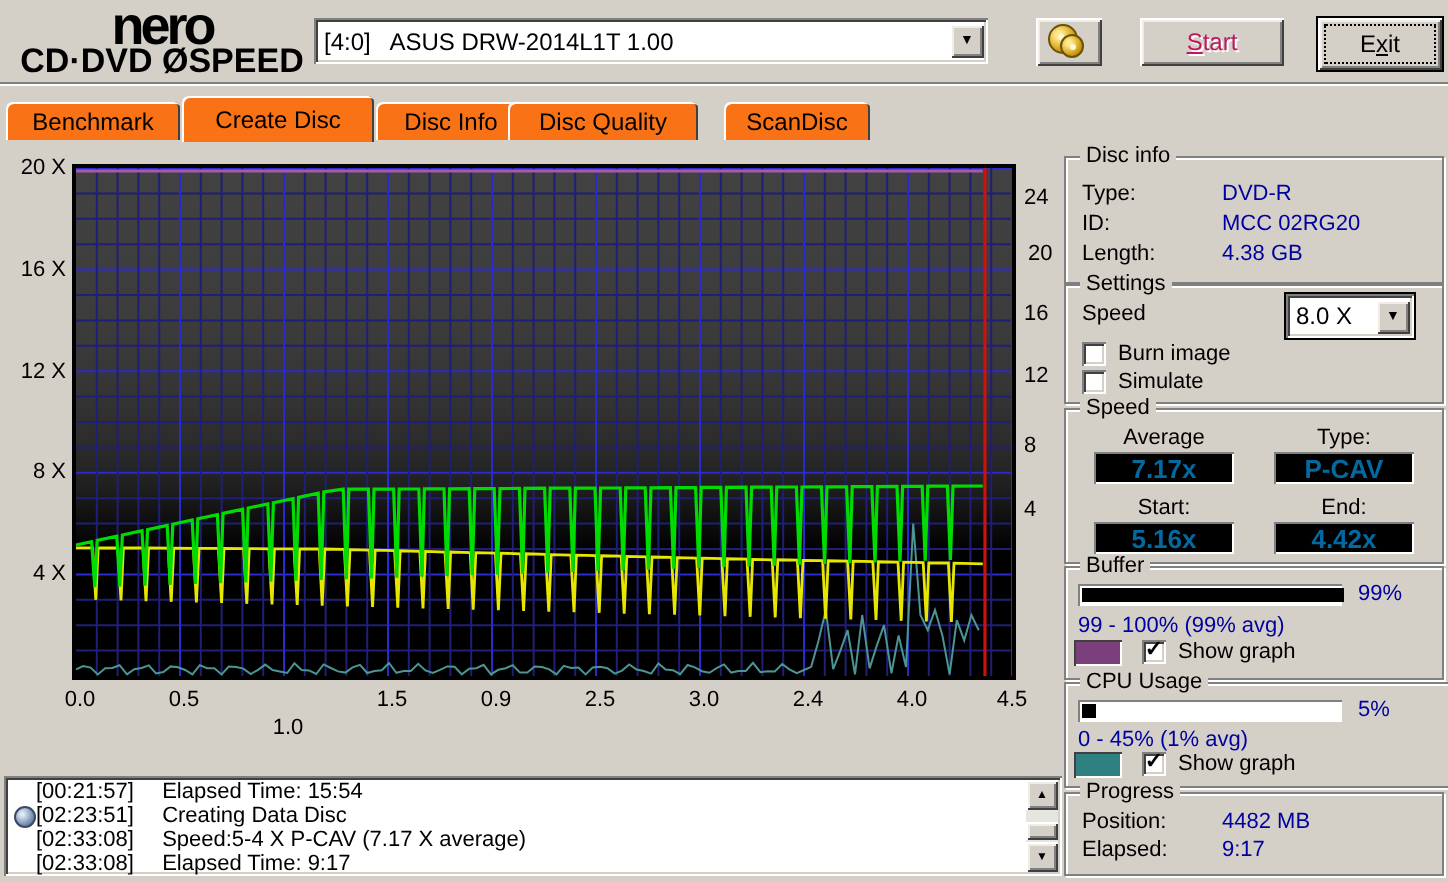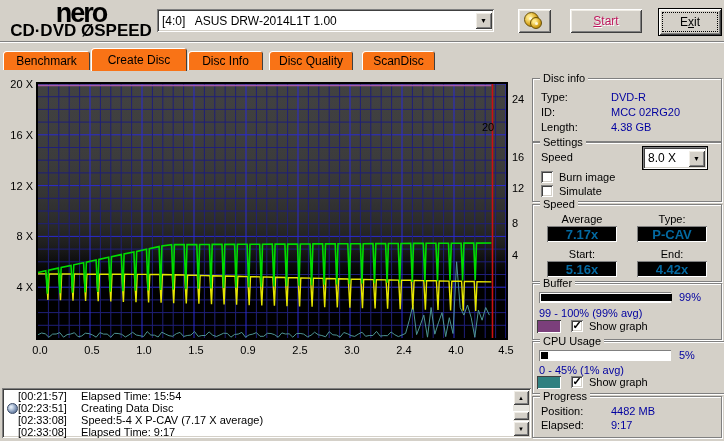--- a/index.html
+++ b/index.html
@@ -93,21 +93,21 @@
 
   <div class="tab" style="left:3px;width:87px;">
       <span>Benchmark</span>
     </div>
   <div class="tab active" style="left:91px;width:96px;">
       <span>Create Disc</span>
     </div>
   <div class="tab" style="left:188px;width:75px;">
       <span>Disc Info</span>
     </div>
-  <div class="tab" style="left:269px;width:84px;">
+  <div class="tab" style="left:254px;width:95px;">
       <span>Disc Quality</span>
     </div>
   <div class="tab" style="left:362px;width:73px;">
       <span>ScanDisc</span>
     </div>
 
   <span class="axlab llab" style="left:0;top:78px;">20 X</span>
   <span class="axlab llab" style="left:0;top:129px;">16 X</span>
   <span class="axlab llab" style="left:0;top:180px;">12 X</span>
   <span class="axlab llab" style="left:0;top:230px;">8 X</span>
@@ -194,29 +194,29 @@
       <line x1="470" y1="2" x2="470" y2="256" stroke="#2a2ad2" stroke-width="1"></line>
       <polyline points="2.0,3.5 455.4,3.5" fill="none" stroke="#a85aa8" stroke-width="1.4"></polyline>
       <polyline points="2.0,252.7 5.6,251.0 9.3,251.8 12.9,255.2 16.6,252.1 20.2,252.0 23.8,250.6 27.5,255.2 31.1,252.6 34.8,252.0 38.4,250.7 42.0,254.7 45.7,254.0 49.3,251.2 53.0,251.6 56.6,253.0 60.2,255.2 63.9,250.6 67.5,252.1 71.2,252.1 74.8,255.2 78.4,251.3 82.1,251.5 85.7,252.3 89.4,255.0 93.0,252.9 96.6,250.3 100.3,253.0 103.9,253.7 107.6,254.5 111.2,249.6 114.8,253.0 118.5,253.2 122.1,255.0 125.8,250.2 129.4,252.0 133.0,253.7 136.7,254.3 140.3,251.7 144.0,250.4 147.6,254.5 151.2,253.5 154.9,253.1 158.5,249.5 162.2,254.4 165.8,253.5 169.4,253.5 173.1,249.9 176.7,253.2 180.4,254.5 184.0,252.9 187.6,251.2 191.3,251.4 194.9,255.2 198.6,252.4 202.2,252.1 205.8,250.4 209.5,255.2 213.1,252.9 216.8,252.1 220.4,250.6 224.0,254.3 227.7,254.3 231.3,251.3 235.0,251.5 238.6,252.7 242.2,255.2 245.9,250.9 249.5,252.0 253.2,251.8 256.8,255.2 260.4,251.7 264.1,251.4 267.7,252.1 271.4,254.8 275.0,253.3 278.6,250.2 282.3,252.8 285.9,253.5 289.6,254.8 293.2,249.7 296.8,252.8 300.5,253.1 304.1,255.1 307.8,250.5 311.4,251.7 315.0,253.6 318.7,254.4 322.3,252.1 326.0,250.2 329.6,254.3 333.2,253.5 336.9,253.5 340.5,249.4 344.2,254.1 347.8,253.6 351.4,253.7 355.1,250.0 358.7,252.7 362.4,254.6 366.0,253.0 369.6,251.4 373.3,238.2 376.9,223.0 380.6,252.6 384.2,243.3 387.8,233.1 391.5,255.2 395.1,225.5 398.8,252.2 402.4,240.8 406.0,230.6 409.7,254.6 413.3,235.7 417.0,251.5 420.6,179.8 424.2,225.5 427.9,233.1 431.5,223.0 435.2,235.7 438.8,255.2 442.4,228.1 446.1,238.2 449.7,225.5 453.4,233.1" fill="none" stroke="#4d9494" stroke-width="1"></polyline>
       <polyline points="2.0,191.9 10.3,191.9 11.9,217.9 13.1,191.9 22.9,192.0 24.5,218.2 25.7,192.0 35.5,192.0 37.0,218.6 38.3,192.0 48.1,192.1 49.6,218.9 50.9,192.1 60.7,192.2 62.2,219.2 63.5,192.2 73.2,192.2 74.8,219.5 76.0,192.2 85.8,192.3 87.4,219.9 88.6,192.3 98.4,192.4 100.0,220.2 101.2,192.4 111.0,192.4 112.6,220.5 113.8,192.4 123.6,192.5 125.1,220.8 126.4,192.5 136.2,192.7 137.7,221.2 139.0,192.8 148.7,193.0 150.3,221.5 151.6,193.1 161.3,193.3 162.9,221.8 164.1,193.4 173.9,193.7 175.5,222.2 176.7,193.7 186.5,194.0 188.1,222.5 189.3,194.0 199.1,194.3 200.6,222.8 201.9,194.3 211.7,194.6 213.2,223.1 214.5,194.6 224.2,194.9 225.8,223.5 227.1,194.9 236.8,195.2 238.4,223.8 239.6,195.3 249.4,195.5 251.0,224.1 252.2,195.6 262.0,195.8 263.6,224.4 264.8,195.9 274.6,196.1 276.1,224.8 277.4,196.2 287.2,196.4 288.7,225.1 290.0,196.5 299.8,196.7 301.3,225.4 302.6,196.8 312.3,197.0 313.9,225.7 315.1,197.1 324.9,197.3 326.5,226.1 327.7,197.4 337.5,197.6 339.1,226.4 340.3,197.7 350.1,197.9 351.6,226.7 352.9,197.9 362.7,198.1 364.2,227.1 365.5,198.2 375.3,198.3 376.8,227.4 378.1,198.4 387.8,198.6 389.4,227.7 390.6,198.6 400.4,198.8 402.0,228.0 403.2,198.9 413.0,199.1 414.6,228.4 415.8,199.1 425.6,199.3 427.2,228.7 428.4,199.4 438.2,199.5 439.7,229.0 441.0,199.6 455.4,199.9" fill="none" stroke="#e6e600" stroke-width="1.4"></polyline>
       <polyline points="2.0,190.5 9.8,188.8 11.4,211.6 12.6,188.2 22.4,186.1 23.9,211.2 25.2,185.5 35.0,183.4 36.5,210.8 37.8,182.8 47.6,180.7 49.1,210.4 50.4,180.1 60.1,178.0 61.7,210.0 62.9,177.4 72.7,175.3 74.3,209.6 75.5,174.7 85.3,172.6 86.9,209.2 88.1,172.0 97.9,170.0 99.4,208.8 100.7,169.4 110.5,167.3 112.0,208.4 113.3,166.7 123.1,164.6 124.6,208.0 125.9,164.0 135.6,162.6 137.2,207.6 138.4,162.6 148.2,162.6 149.8,207.2 151.0,162.6 160.8,162.5 162.4,206.8 163.6,162.5 173.4,162.5 175.0,206.4 176.2,162.4 186.0,162.4 187.5,206.0 188.8,162.4 198.6,162.3 200.1,205.6 201.4,162.3 211.1,162.3 212.7,205.2 214.0,162.3 223.7,162.2 225.3,204.8 226.5,162.2 236.3,162.1 237.9,204.4 239.1,162.1 248.9,162.1 250.5,204.0 251.7,162.1 261.5,162.0 263.0,203.6 264.3,162.0 274.1,162.0 275.6,203.2 276.9,161.9 286.6,161.9 288.2,202.8 289.5,161.9 299.2,161.8 300.8,202.4 302.0,161.8 311.8,161.8 313.4,202.0 314.6,161.7 324.4,161.7 326.0,201.6 327.2,161.7 337.0,161.6 338.5,201.2 339.8,161.6 349.6,161.6 351.1,200.8 352.4,161.5 362.2,161.5 363.7,200.4 365.0,161.5 374.7,161.4 376.3,200.0 377.5,161.4 387.3,161.4 388.9,199.6 390.1,161.3 399.9,161.3 401.5,199.2 402.7,161.3 412.5,161.2 414.0,198.8 415.3,161.2 425.1,161.2 426.6,198.4 427.9,161.1 437.7,161.1 439.2,198.0 440.5,161.1 455.4,161.0" fill="none" stroke="#00dc00" stroke-width="1.6"></polyline>
       <line x1="456.48" y1="2" x2="456.48" y2="256" stroke="#cc1111" stroke-width="1.6"></line>
       <rect x="1" y="1" width="470" height="256" fill="none" stroke="#000" stroke-width="2"></rect>
     </svg>
 
   <span class="axlab" style="left:512px;top:93px;">24</span>
-  <span class="axlab" style="left:482px;top:121px;text-align:center;">20</span>
+  <span class="axlab" style="left:514px;top:121px;text-align:center;">20</span>
   <span class="axlab" style="left:512px;top:151px;">16</span>
   <span class="axlab" style="left:512px;top:182px;">12</span>
   <span class="axlab" style="left:512px;top:217px;">8</span>
   <span class="axlab" style="left:512px;top:249px;">4</span>
 
   <span class="axlab xlab" style="left:25px;top:344px;">0.0</span>
   <span class="axlab xlab" style="left:77px;top:344px;">0.5</span>
-  <span class="axlab xlab" style="left:129px;top:344px;text-align:center;">1.0</span>
+  <span class="axlab xlab" style="left:129px;top:358px;text-align:center;">1.0</span>
   <span class="axlab xlab" style="left:181px;top:344px;">1.5</span>
   <span class="axlab xlab" style="left:233px;top:344px;">0.9</span>
   <span class="axlab xlab" style="left:285px;top:344px;">2.5</span>
   <span class="axlab xlab" style="left:337px;top:344px;">3.0</span>
   <span class="axlab xlab" style="left:389px;top:344px;">2.4</span>
   <span class="axlab xlab" style="left:441px;top:344px;">4.0</span>
   <span class="axlab xlab" style="left:491px;top:344px;">4.5</span>
 
   <div class="grp" style="top:78px;height:62px;">
     <span class="ttl">Disc info</span>

